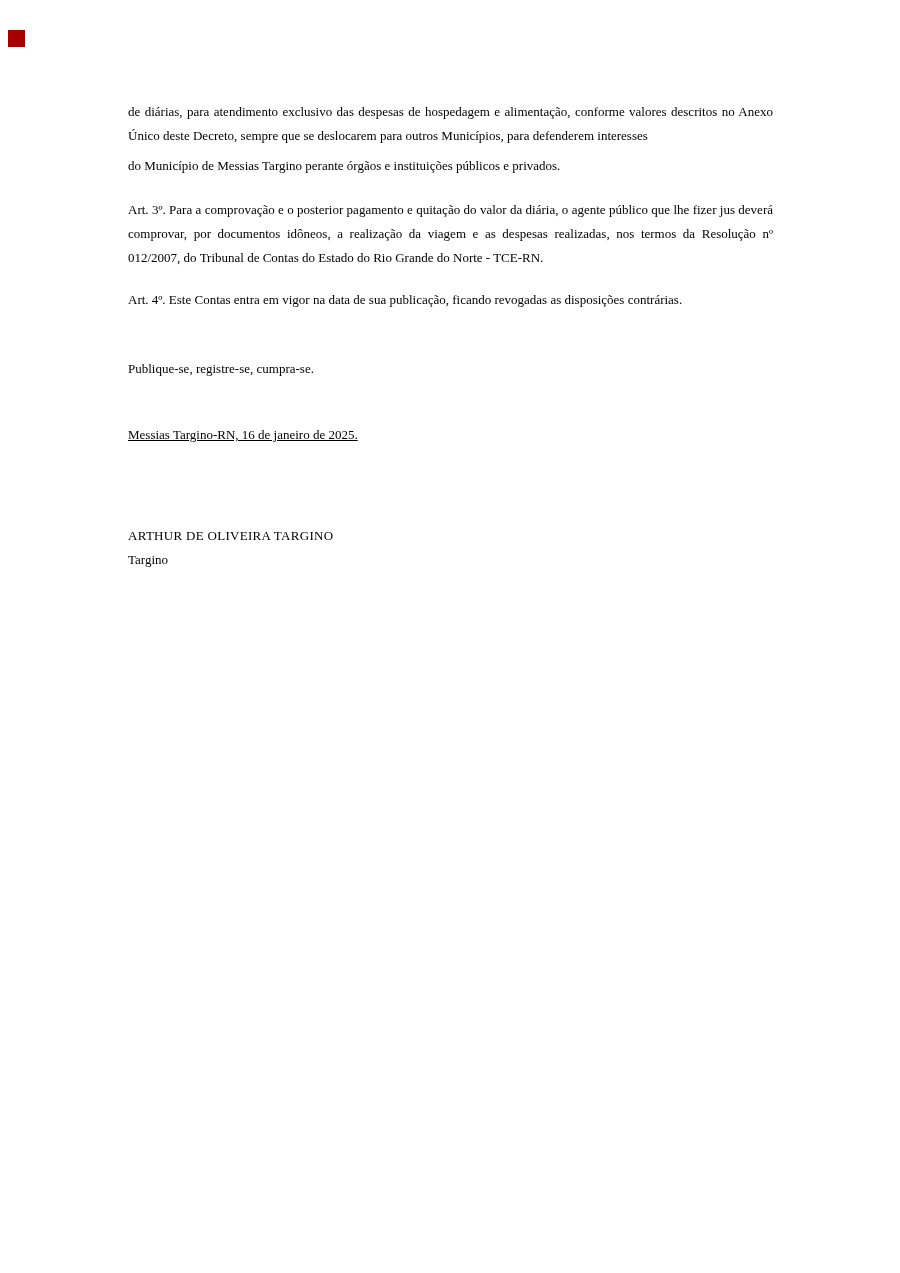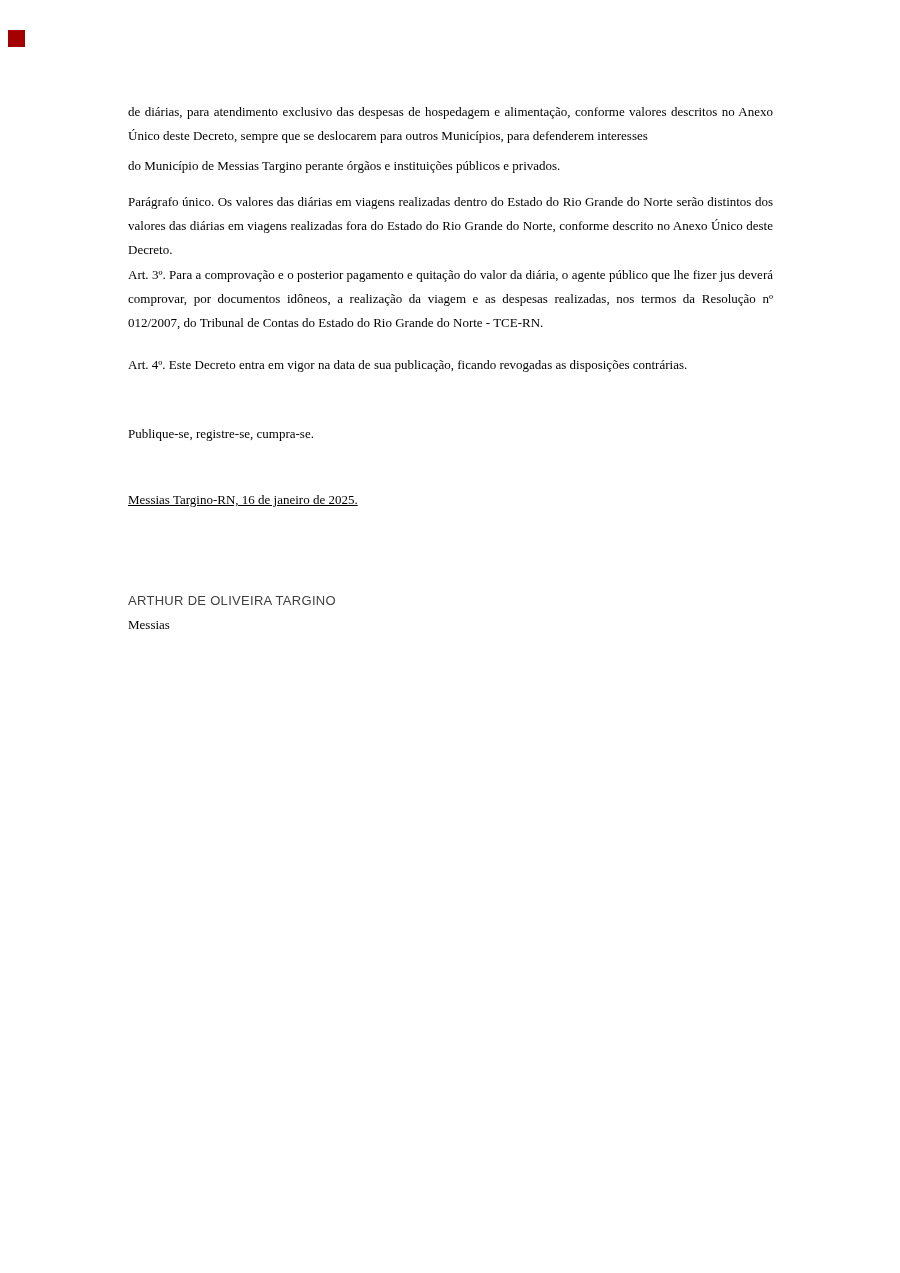--- a/index.html
+++ b/index.html
@@ -31,71 +31,70 @@
     width: 645px;
   }
   .content p {
     margin: 0;
     font-size: 13px;
     line-height: 24px;
     text-align: justify;
     text-justify: inter-word;
   }
   p.para-1 { margin-bottom: 6px; }
-  p.para-2 { margin-bottom: 12px; }
+  p.para-2 { margin-bottom: 20px; }
   p.para-3 { margin-bottom: 2px; }
   p.para-4 { margin-bottom: 1px; }
   p.para-5 { margin-bottom: 18px; }
   .closing-line {
     margin-top: 45px !important;
     text-align: center;
   }
   .dateline {
     margin-top: 42px !important;
     text-align: left !important;
     text-decoration: underline;
   }
   .signature-block {
     margin-top: 77px;
     text-align: center;
   }
   .signature-name {
-    font-family: Liberation Sans, sans-serif;
+    font-family: Liberation Serif, serif;
     font-size: 14.5px;
     line-height: 20px;
     letter-spacing: 0.3px;
-    color: #404040;
+    color: #000000;
     margin: 0;
   }
   .signature-title {
     font-family: "Liberation Serif", serif;
     font-size: 16px;
     line-height: 21px;
     margin: 6px 0 0 0;
   }
 </style>
 </head>
 <body>
 
 <div class="page">
 
   <div class="red-marker"></div>
 
   <div class="content">
 
     <p class="para-1">de diárias, para atendimento exclusivo das despesas de hospedagem e alimentação, conforme valores descritos no Anexo Único deste Decreto, sempre que se deslocarem para outros Municípios, para defenderem interesses</p>
     <p class="para-2">do Município de Messias Targino perante órgãos e instituições públicos e privados.</p>
-    <p class="para-4">Parágrafo único. Os valores das diárias em viagens realizadas dentro do Estado do Rio Grande do Norte serão distintos dos valores das diárias em viagens realizadas fora do Estado do Rio Grande do Norte, conforme descrito no Anexo Único deste Decreto.</p>
     <p class="para-5">Art. 3º. Para a comprovação e o posterior pagamento e quitação do valor da diária, o agente público que lhe fizer jus deverá comprovar, por documentos idôneos, a realização da viagem e as despesas realizadas, nos termos da Resolução nº 012/2007, do Tribunal de Contas do Estado do Rio Grande do Norte - TCE-RN.</p>
-    <p class="para-6">Art. 4º. Este Decreto entra em vigor na data de sua publicação, ficando revogadas as disposições contrárias.</p>
+    <p class="para-6">Art. 4º. Este Contas entra em vigor na data de sua publicação, ficando revogadas as disposições contrárias.</p>
 
     <p class="closing-line">Publique-se, registre-se, cumpra-se.</p>
 
     <p class="dateline">Messias Targino-RN, 16 de janeiro de 2025.</p>
 
     <div class="signature-block">
       <p class="signature-name">ARTHUR DE OLIVEIRA TARGINO</p>
-      <p class="signature-title">Messias</p>
+      <p class="signature-title">Targino</p>
     </div>
 
   </div>
 
 </div>
 
 </body></html>

